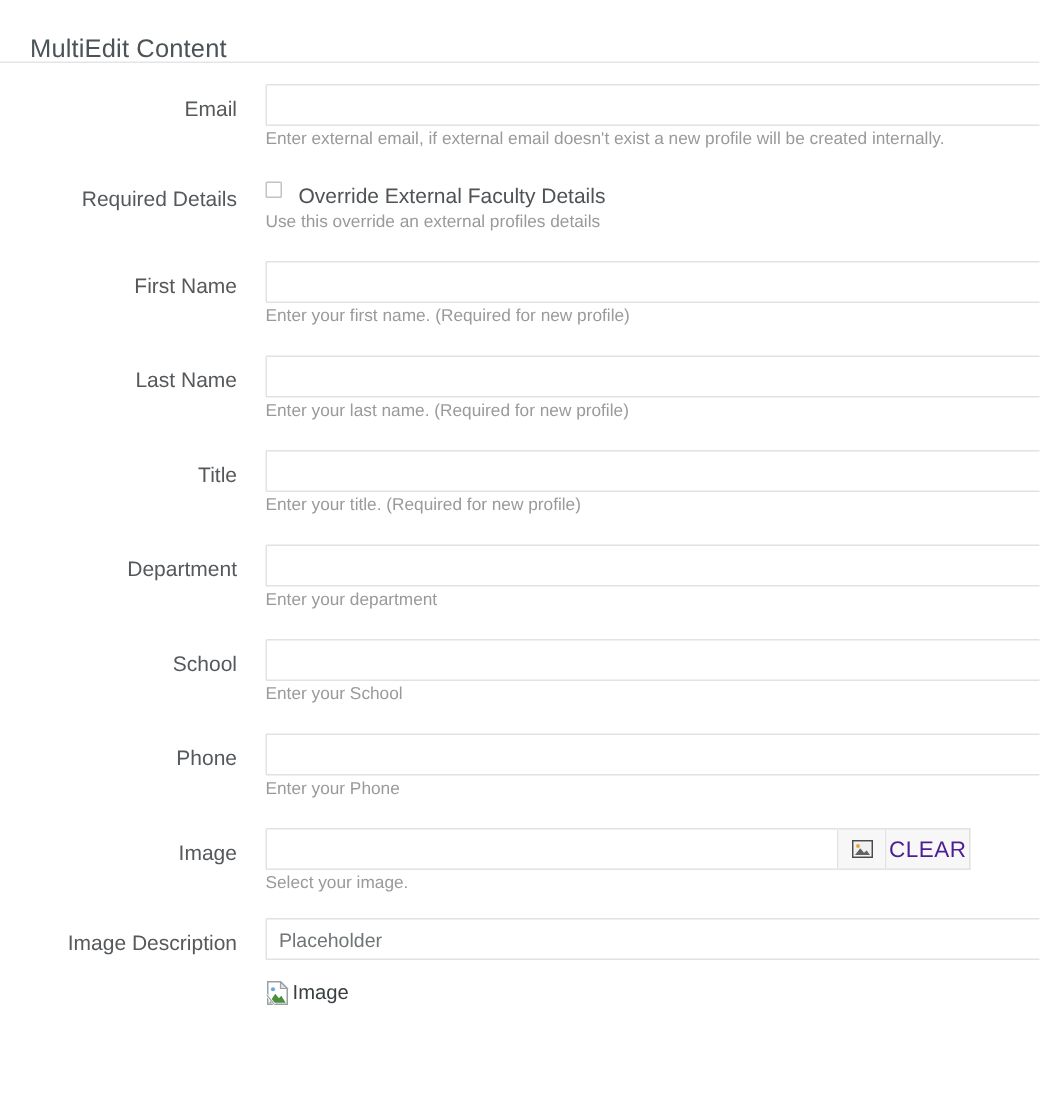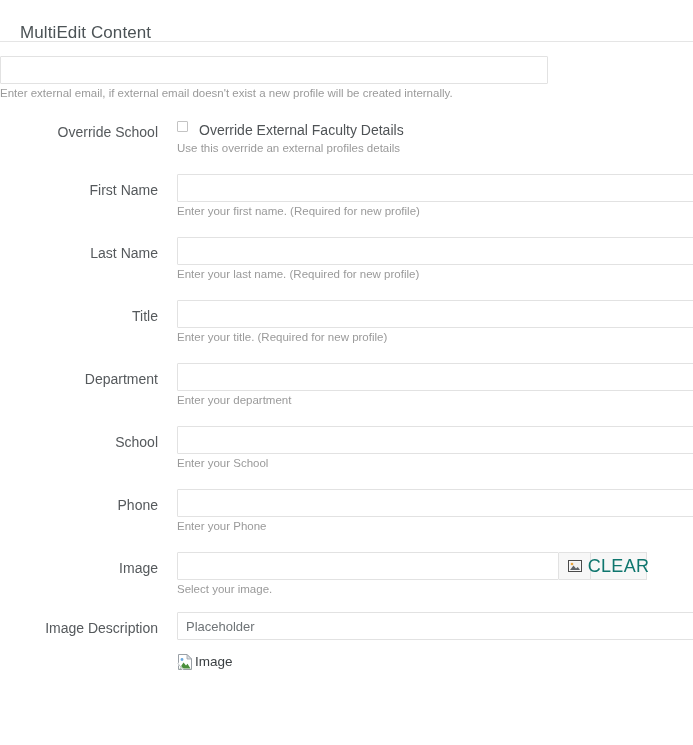--- a/index.html
+++ b/index.html
@@ -114,22 +114,22 @@
     background: #f7f7f7;
     display: flex;
     align-items: center;
     justify-content: center;
     cursor: pointer;
     user-select: none;
   }
   .grp-btn.icon-btn { width: 32px; }
   .grp-btn.clear-btn {
     width: 56px;
-    font-size: 18px;
-    color: #0f766e;
+    font-size: 15px;
+    color: #4c1d95;
     letter-spacing: 0.3px;
   }
 
   .pic-icon { display:block; }
 
   
   .broken-image-line {
     display: flex;
     align-items: center;
     margin-top: 14px;
@@ -150,28 +150,29 @@
 
 <div class="page">
 
   <div class="page-header">
     <h1 class="page-title">MultiEdit Content</h1>
   </div>
 
   <div class="form">
 
     <div class="form-row">
+      <div class="label-col">Email</div>
       <div class="field-col">
         <input class="text-input" type="text" placeholder="" style="">
         <div class="help-text">Enter external email, if external email doesn't exist a new profile will be created internally.</div>
       </div>
     </div>
 
     <div class="form-row">
-      <div class="label-col top">Override School</div>
+      <div class="label-col top">Required Details</div>
       <div class="field-col">
         <div class="check-line">
           <span class="checkbox"></span>
           <span class="check-label">Override External Faculty Details</span>
         </div>
         <div class="help-text">Use this override an external profiles details</div>
       </div>
     </div>
 
     <div class="form-row">

